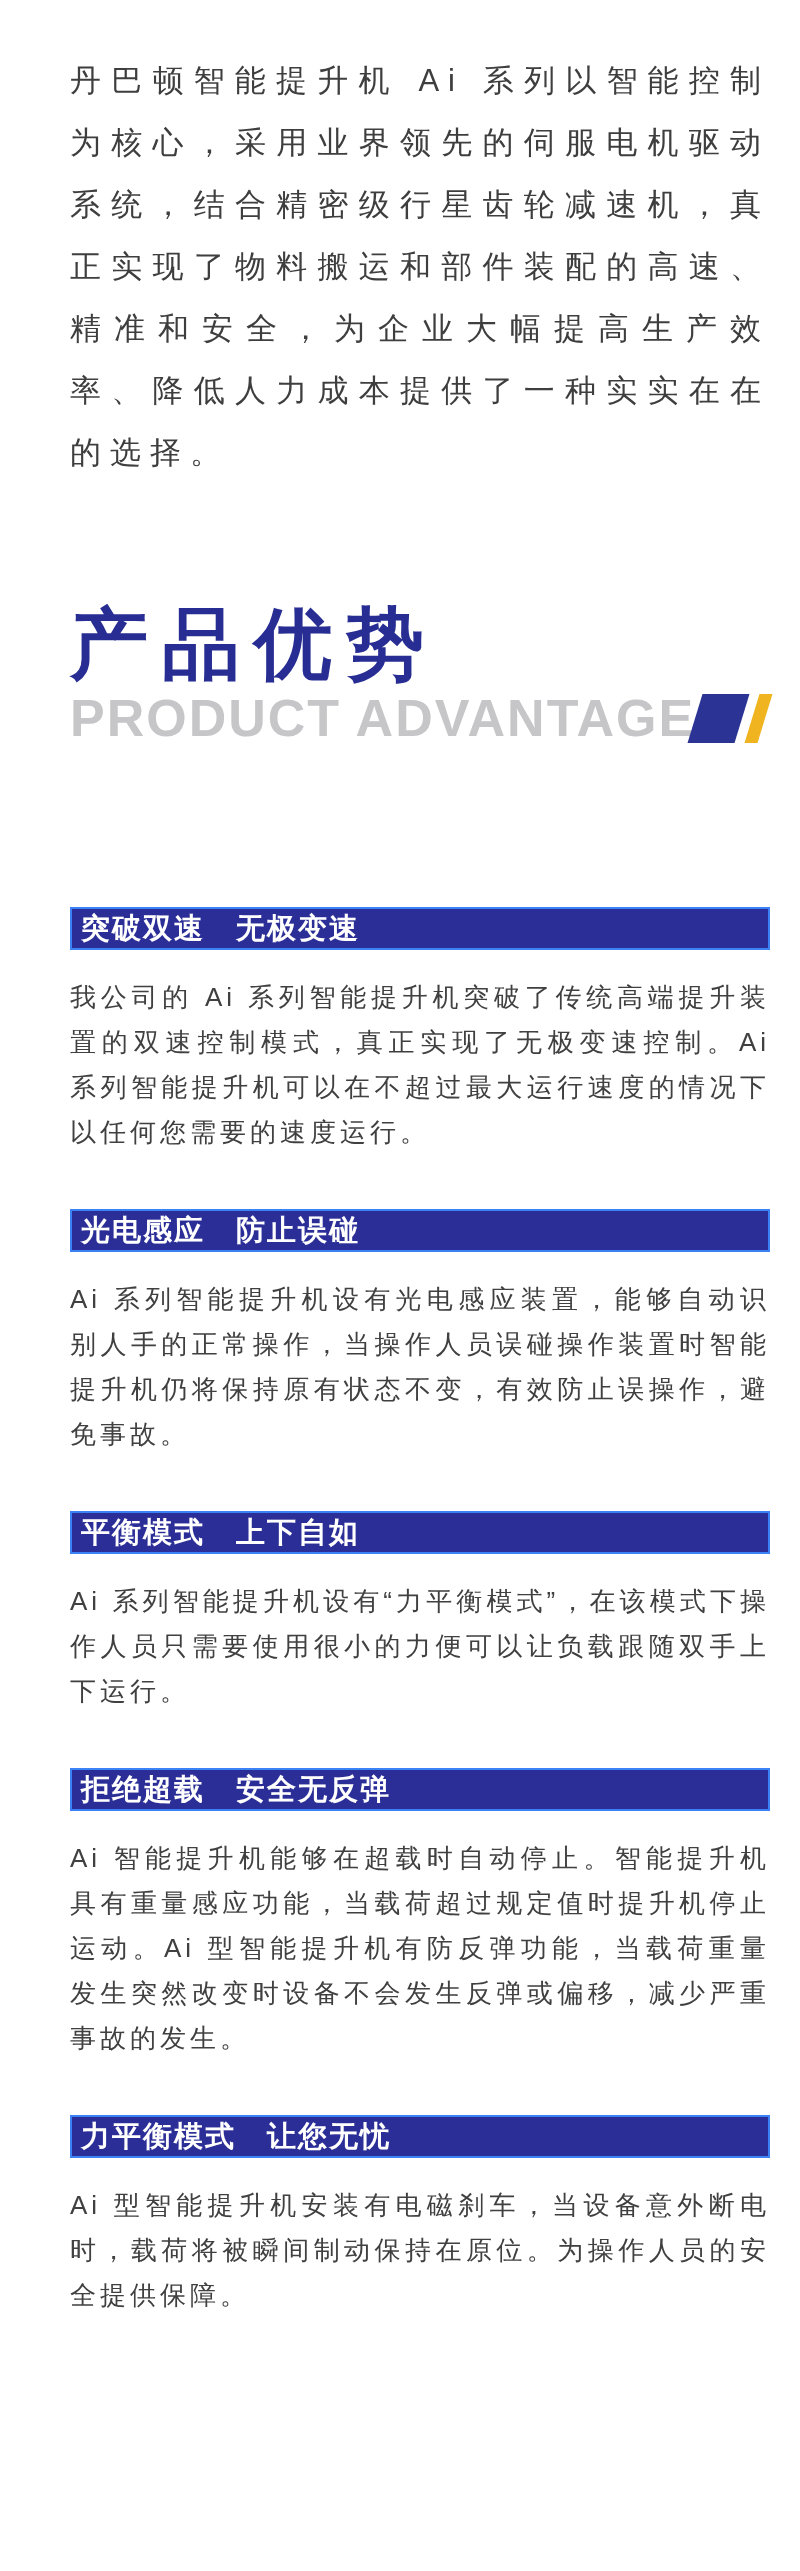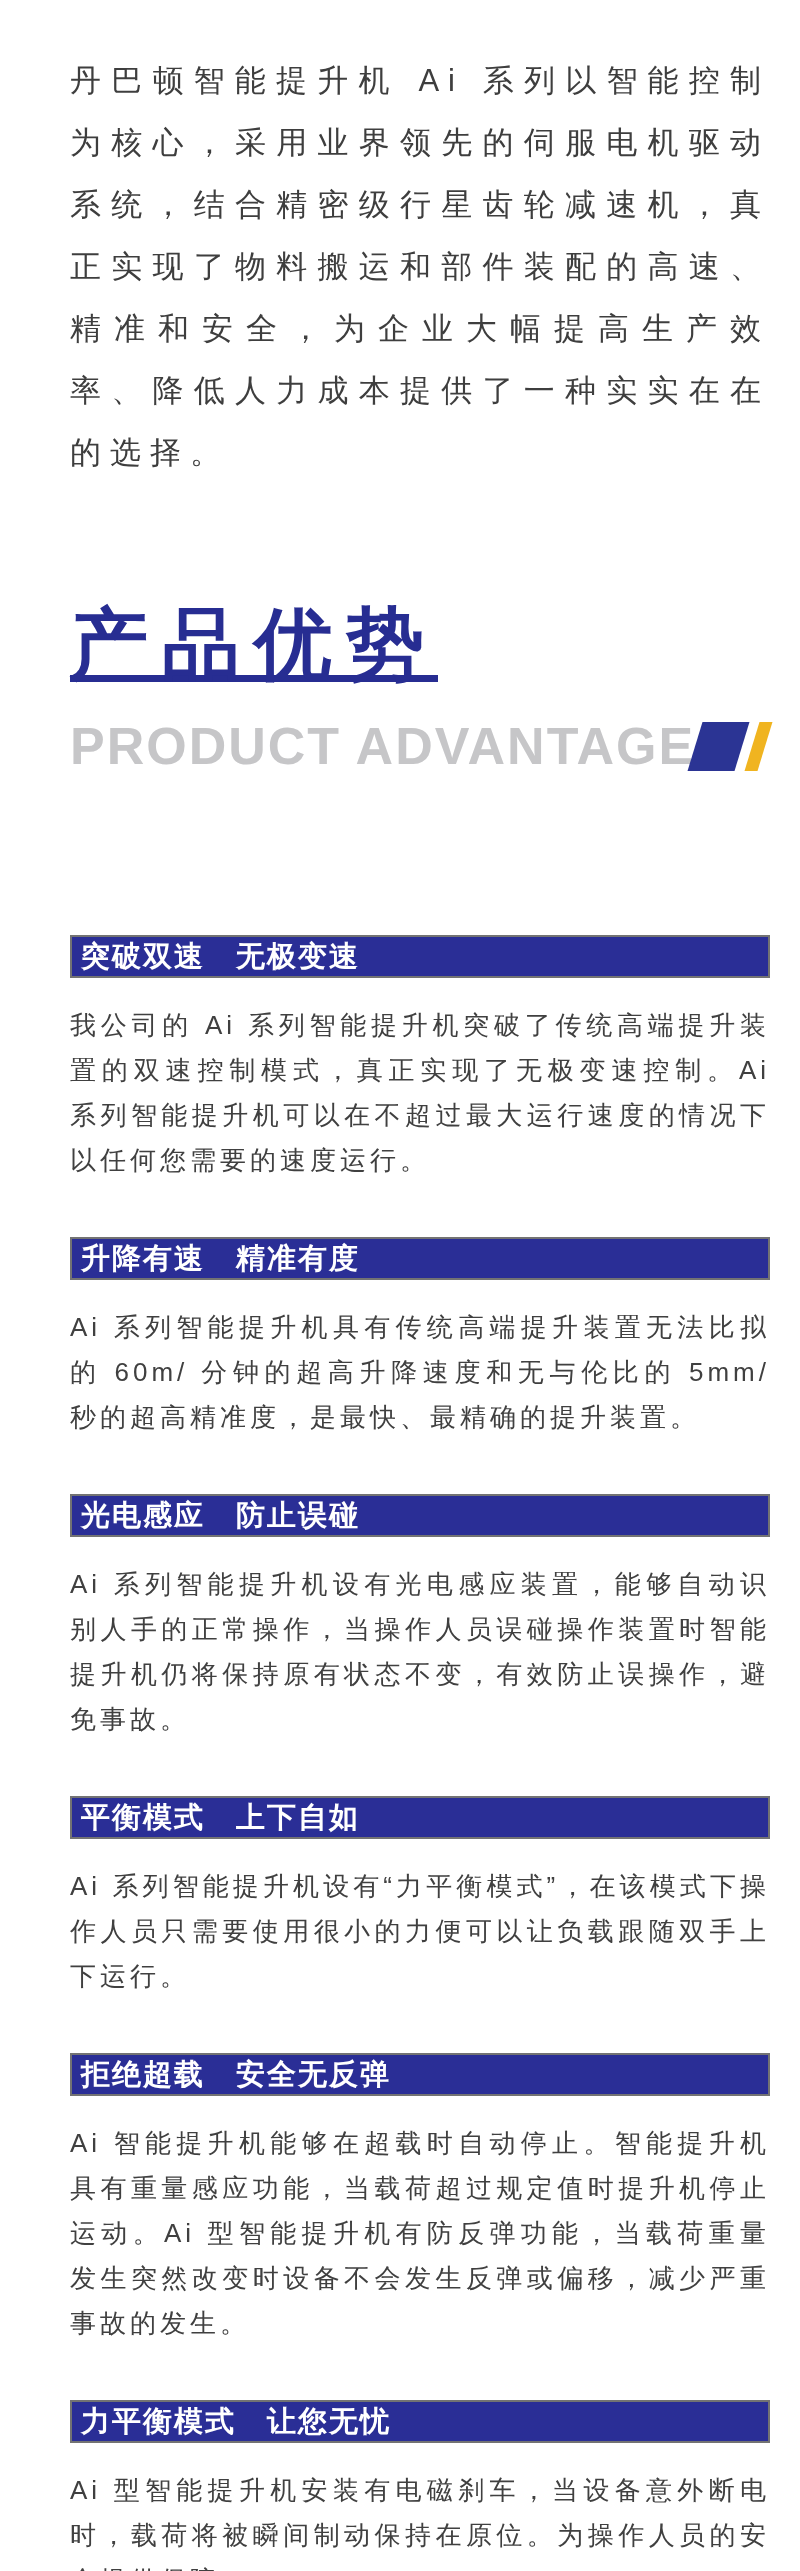--- a/index.html
+++ b/index.html
@@ -27,26 +27,25 @@
   }
 
   
   .title-cn{
     margin:120px 0 0 0;
     font-size:78px;
     line-height:80px;
     font-weight:bold;
     letter-spacing:14px;
     color:#272d92;
-    text-decoration:underline;
   }
 
   
   .subtitle-row{
-    margin-top:37px;
+    margin-top:9px;
     height:50px;
     display:flex;
     align-items:center;
     justify-content:space-between;
   }
   .title-en{
     font-size:52px;
     line-height:50px;
     font-weight:bold;
     letter-spacing:2px;
@@ -65,21 +64,21 @@
 
   
   .sections{margin-top:164px;}
   .adv-section{margin:0;}
   .adv-section + .adv-section{margin-top:54px;}
   .bar{
     box-sizing:border-box;
     width:700px;
     height:43px;
     background:#2a2e96;
-    border:2px solid #737373;
+    border:2px solid #3b82f6;
     display:flex;
     align-items:center;
   }
   .bar span{
     padding-left:9px;
     font-size:29px;
     font-weight:bold;
     letter-spacing:2px;
     color:#ffffff;
     white-space:nowrap;
@@ -114,26 +113,20 @@
 
     <div class="sections">
 
       <section class="adv-section">
         <div class="bar">
           <span>突破双速　无极变速</span>
         </div>
         <p class="body-text">我公司的 Ai 系列智能提升机突破了传统高端提升装置的双速控制模式，真正实现了无极变速控制。Ai 系列智能提升机可以在不超过最大运行速度的情况下以任何您需要的速度运行。</p>
       </section>
 
-      <section class="adv-section">
-        <div class="bar">
-          <span>升降有速　精准有度</span>
-        </div>
-        <p class="body-text">Ai 系列智能提升机具有传统高端提升装置无法比拟的 60m/ 分钟的超高升降速度和无与伦比的 5mm/ 秒的超高精准度，是最快、最精确的提升装置。</p>
-      </section>
 
       <section class="adv-section">
         <div class="bar">
           <span>光电感应　防止误碰</span>
         </div>
         <p class="body-text">Ai 系列智能提升机设有光电感应装置，能够自动识别人手的正常操作，当操作人员误碰操作装置时智能提升机仍将保持原有状态不变，有效防止误操作，避免事故。</p>
       </section>
 
       <section class="adv-section">
         <div class="bar">

